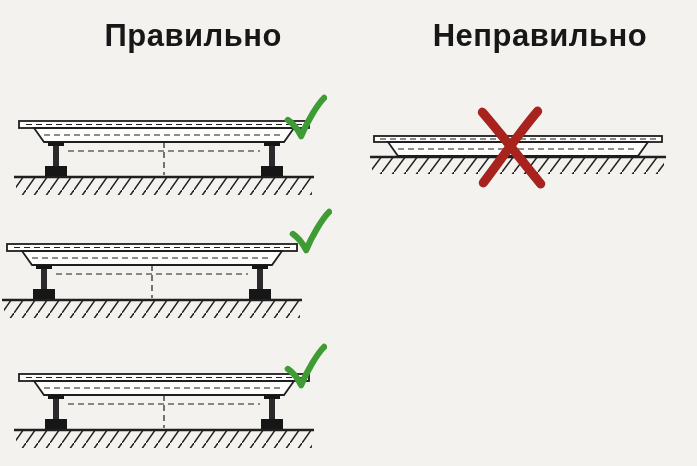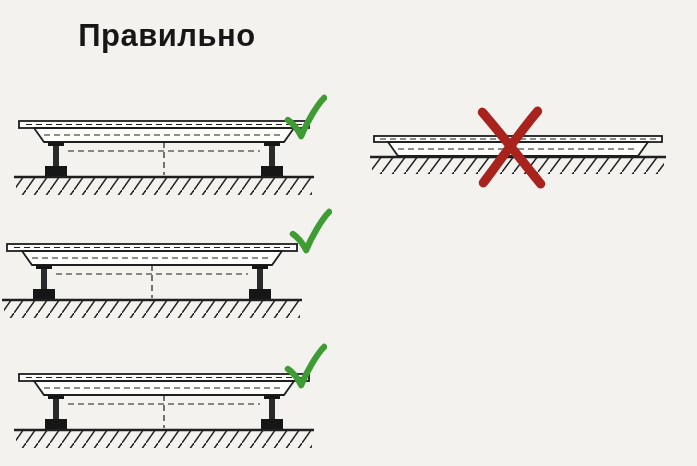--- a/index.html
+++ b/index.html
@@ -22,38 +22,39 @@
     overflow:hidden;
   }
   .hdr{
     position:absolute;
     font-size:31px;
     font-weight:700;
     color:#171717;
     text-align:center;
     letter-spacing:0.5px;
   }
-  .hdr-left{left:52px;top:18px;width:230px;}
+  .hdr-left{left:52px;top:18px;width:230px;text-align:right;}
   .hdr-right{left:412px;top:18px;width:256px;}
   .fig{position:absolute;}
   .wf{fill:var(--tray-fill);stroke:var(--line);stroke-width:1.8;}
   .dash{stroke:var(--line);stroke-width:1.2;stroke-dasharray:6 4;fill:none;}
   .bf{fill:#161616;}
   .bf2{fill:#2a2a2a;}
   .gl{stroke:var(--line);stroke-width:2.4;}
   .hl{stroke:var(--line);stroke-width:1.5;}
   .check path{stroke:var(--check-green);stroke-width:6.5;fill:none;stroke-linecap:round;stroke-linejoin:round;}
   .cross path{stroke:var(--cross-red);stroke-width:9;fill:none;stroke-linecap:round;}
 </style>
 </head>
 <body>
 
 <div class="canvas">
 
   <div class="hdr hdr-left">Правильно</div>
+  <div class="hdr hdr-right">Неправильно</div>
 
   <svg class="fig" style="left:14px;top:105px" width="300" height="100" viewBox="0 0 300 100">
     <defs>
       <pattern id="hatchA" width="12" height="17" patternUnits="userSpaceOnUse">
         <line x1="0" y1="17" x2="12" y2="0" class="hl"></line>
       </pattern>
     </defs>
     <g>
       <rect x="5" y="16" width="290" height="7" class="wf"></rect>
       <polygon points="20,23 280,23 270,37 30,37" class="wf"></polygon>

